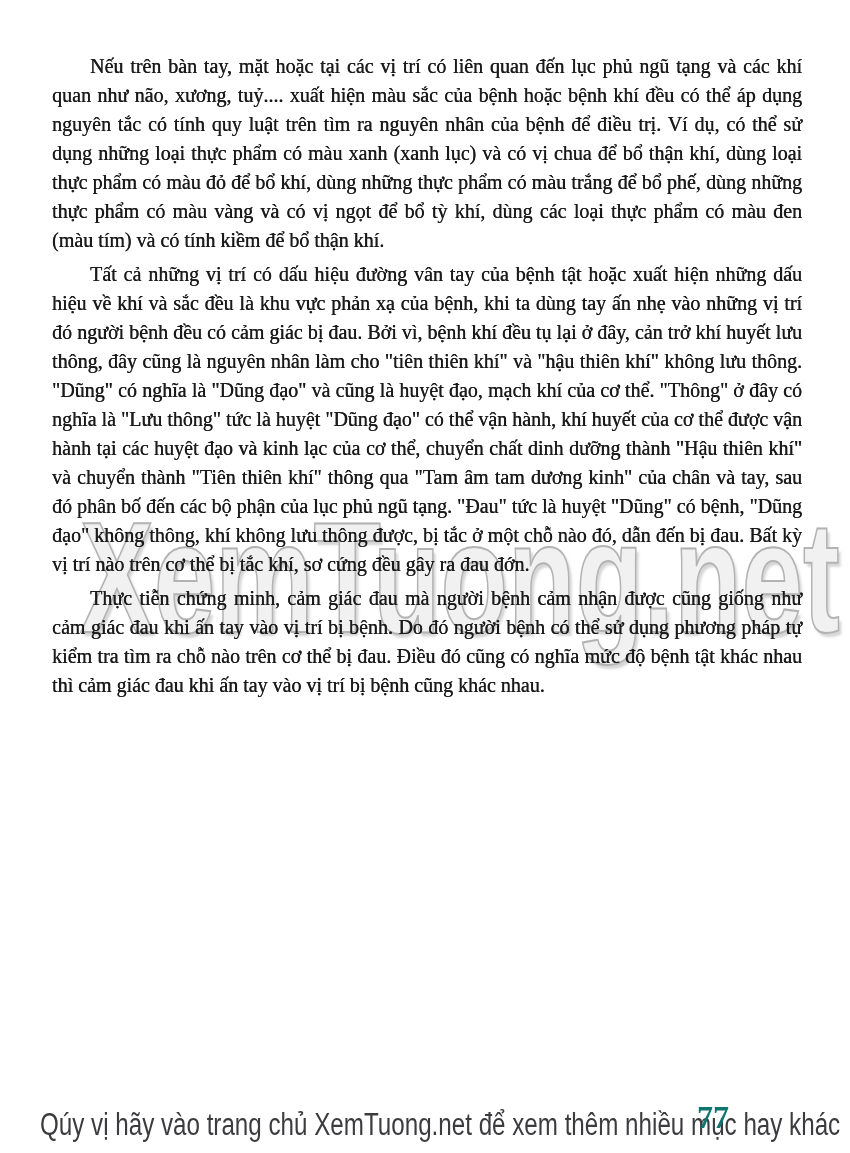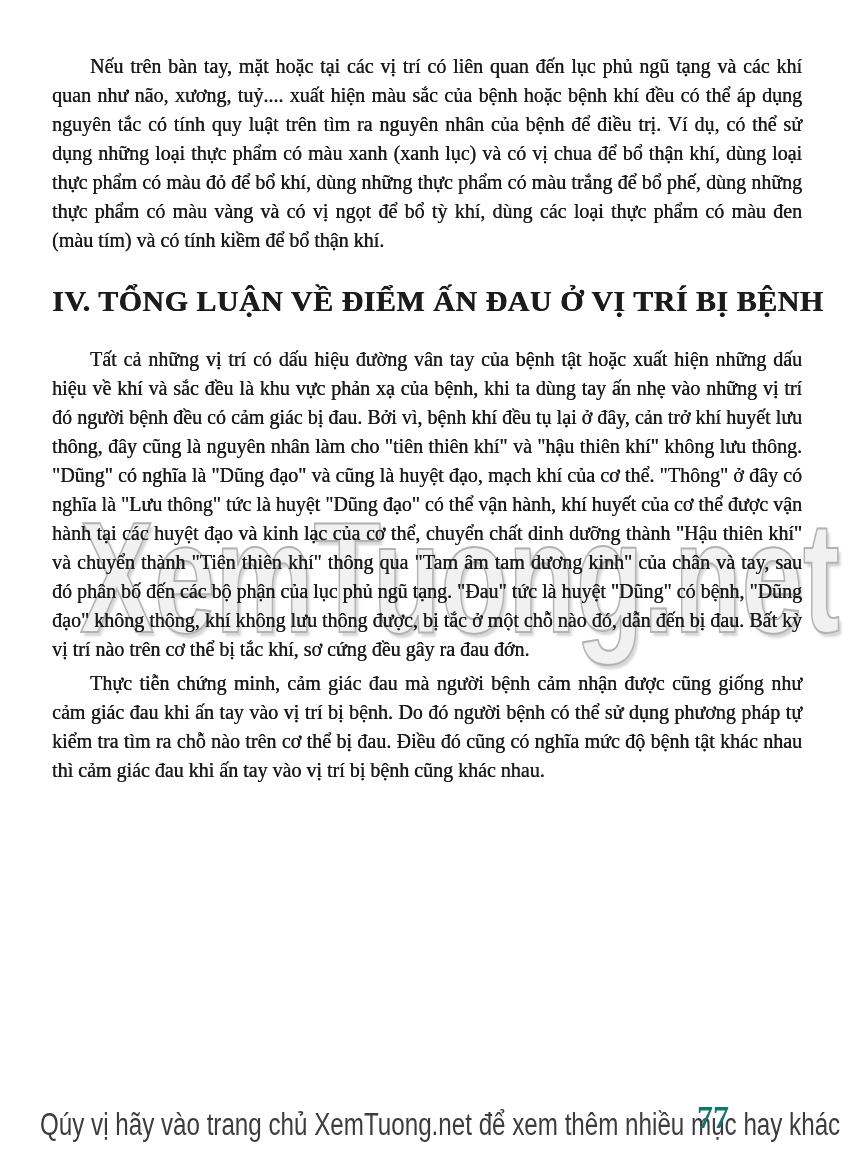--- a/index.html
+++ b/index.html
@@ -90,21 +90,20 @@
 </head>
 <body>
 
 <div class="page">
 
   <div class="watermark">XemTuong.net</div>
 
   <div class="content">
     <p class="body">Nếu trên bàn tay, mặt hoặc tại các vị trí có liên quan đến lục phủ ngũ tạng và các khí quan như não, xương, tuỷ.... xuất hiện màu sắc của bệnh hoặc bệnh khí đều có thể áp dụng nguyên tắc có tính quy luật trên tìm ra nguyên nhân của bệnh để điều trị. Ví dụ, có thể sử dụng những loại thực phẩm có màu xanh (xanh lục) và có vị chua để bổ thận khí, dùng loại thực phẩm có màu đỏ để bổ khí, dùng những thực phẩm có màu trắng để bổ phế, dùng những thực phẩm có màu vàng và có vị ngọt để bổ tỳ khí, dùng các loại thực phẩm có màu đen (màu tím) và có tính kiềm để bổ thận khí.</p>
 
-    <h2 class="heading">IV. TỔNG LUẬN VỀ ĐIỂM ẤN ĐAU Ở VỊ TRÍ BỊ BỆNH</h2>
 
     <p class="body">Tất cả những vị trí có dấu hiệu đường vân tay của bệnh tật hoặc xuất hiện những dấu hiệu về khí và sắc đều là khu vực phản xạ của bệnh, khi ta dùng tay ấn nhẹ vào những vị trí đó người bệnh đều có cảm giác bị đau. Bởi vì, bệnh khí đều tụ lại ở đây, cản trở khí huyết lưu thông, đây cũng là nguyên nhân làm cho "tiên thiên khí" và "hậu thiên khí" không lưu thông. "Dũng" có nghĩa là "Dũng đạo" và cũng là huyệt đạo, mạch khí của cơ thể. "Thông" ở đây có nghĩa là "Lưu thông" tức là huyệt "Dũng đạo" có thể vận hành, khí huyết của cơ thể được vận hành tại các huyệt đạo và kinh lạc của cơ thể, chuyển chất dinh dưỡng thành "Hậu thiên khí" và chuyển thành "Tiên thiên khí" thông qua "Tam âm tam dương kinh" của chân và tay, sau đó phân bố đến các bộ phận của lục phủ ngũ tạng. "Đau" tức là huyệt "Dũng" có bệnh, "Dũng đạo" không thông, khí không lưu thông được, bị tắc ở một chỗ nào đó, dẫn đến bị đau. Bất kỳ vị trí nào trên cơ thể bị tắc khí, sơ cứng đều gây ra đau đớn.</p>
 
     <p class="body">Thực tiễn chứng minh, cảm giác đau mà người bệnh cảm nhận được cũng giống như cảm giác đau khi ấn tay vào vị trí bị bệnh. Do đó người bệnh có thể sử dụng phương pháp tự kiểm tra tìm ra chỗ nào trên cơ thể bị đau. Điều đó cũng có nghĩa mức độ bệnh tật khác nhau thì cảm giác đau khi ấn tay vào vị trí bị bệnh cũng khác nhau.</p>
 
   </div>
 
   <div class="footer"><span>Qúy vị hãy vào trang chủ </span><span class="site">XemTuong.net</span><span> để xem thêm nhiều mục hay khác</span></div>
 
   <div class="pagenum">77</div>

